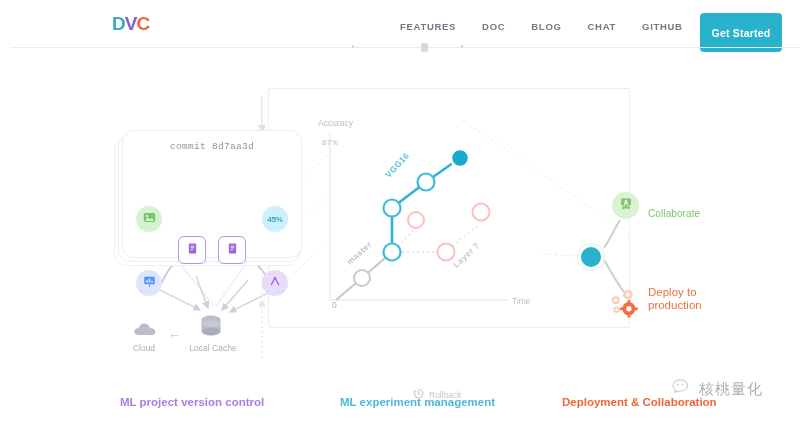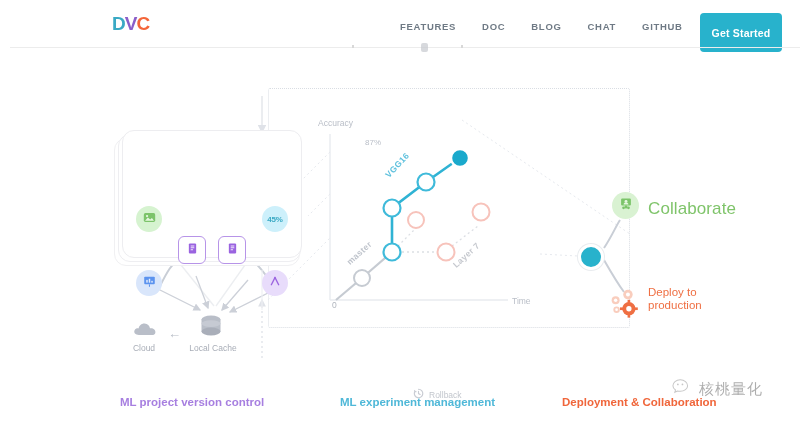--- a/index.html
+++ b/index.html
@@ -109,21 +109,21 @@
   }
 
   
   .chart-wrap { position:absolute; left:300px; top:60px; width:230px; height:250px; }
   .ax-accuracy {
     position:absolute; left:18px; top:10px;
     font-size:8.5px; color:#b9bec7;
   }
   .ax-87 {
     position:absolute; left:22px; top:30px;
-    font-size:8px; color:#b9bec7;margin-left:43px;
+    font-size:8px; color:#b9bec7;
   }
   .ax-zero {
     position:absolute; left:32px; top:192px;
     font-size:8.5px; color:#b0b5be;
   }
   .ax-time {
     position:absolute; left:212px; top:188px;
     font-size:8.5px; color:#b9bec7;
   }
 
@@ -155,22 +155,22 @@
     width:26px; height:26px; border-radius:50%;
     background:#28b2cc; border:3px solid #fff;
     box-shadow:0 0 0 1px #e9ecef;
   }
   .collab-node {
     position:absolute; left:612px; top:144px;
     width:27px; height:27px; border-radius:50%;
     background:#d9f2d2; display:flex; align-items:center; justify-content:center;
   }
   .collab-label {
-    position:absolute; left:648px; top:151px;
-    font-size:17px; color:#7fc46a; letter-spacing:.1px;
+    position:absolute; left:648px; top:160px;
+    font-size:10px; color:#7fc46a; letter-spacing:.1px;
   }
   .deploy-label {
     position:absolute; left:648px; top:238px;
     font-size:11.5px; color:#ef6f43; line-height:13px; width:92px;
   }
 
   
   .captions { position:absolute; left:0; top:396px; width:810px; height:24px; }
   .cap {
     position:absolute; font-size:11.5px; font-weight:600; white-space:nowrap;
@@ -278,20 +278,21 @@
       <circle cx="481" cy="164" r="8.5" fill="#fff" stroke="#f7c3bb" stroke-width="2"></circle>
 
       <path d="M604,200 C612,188 616,178 620,172" stroke="#c9ced6" stroke-width="2" fill="none"></path>
       <path d="M604,212 C612,226 618,236 624,244" stroke="#c9ced6" stroke-width="2" fill="none"></path>
       <path d="M540,206 L578,208" stroke="#e6e9ee" stroke-width="1" stroke-dasharray="2,3" fill="none"></path>
     </svg>
 
     <div class="card-shadow2"></div>
     <div class="card-shadow1"></div>
     <div class="commit-card"></div>
+    <div class="commit-label">commit 8d7aa3d</div>
 
     <div class="node node-img">
       <span>
         <svg width="13" height="13" viewBox="0 0 16 16">
           <rect x="1" y="2.5" width="14" height="11" rx="2" fill="#7cc46a"></rect>
           <circle cx="5" cy="6.2" r="1.4" fill="#e6f7e0"></circle>
           <path d="M2.5 12 L6 8 L8.8 10.6 L11 8.6 L13.5 12 Z" fill="#e6f7e0"></path>
         </svg>
       </span>
     </div>

